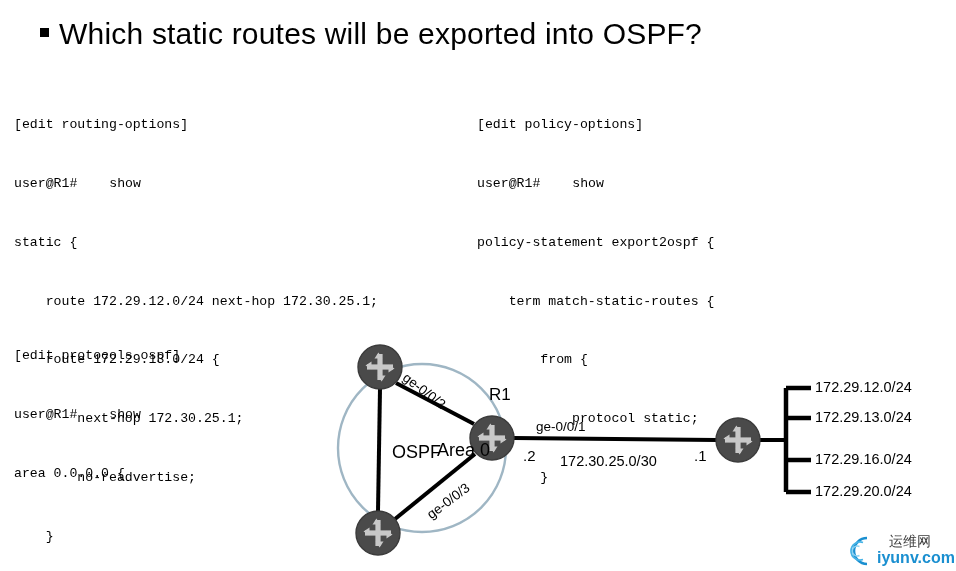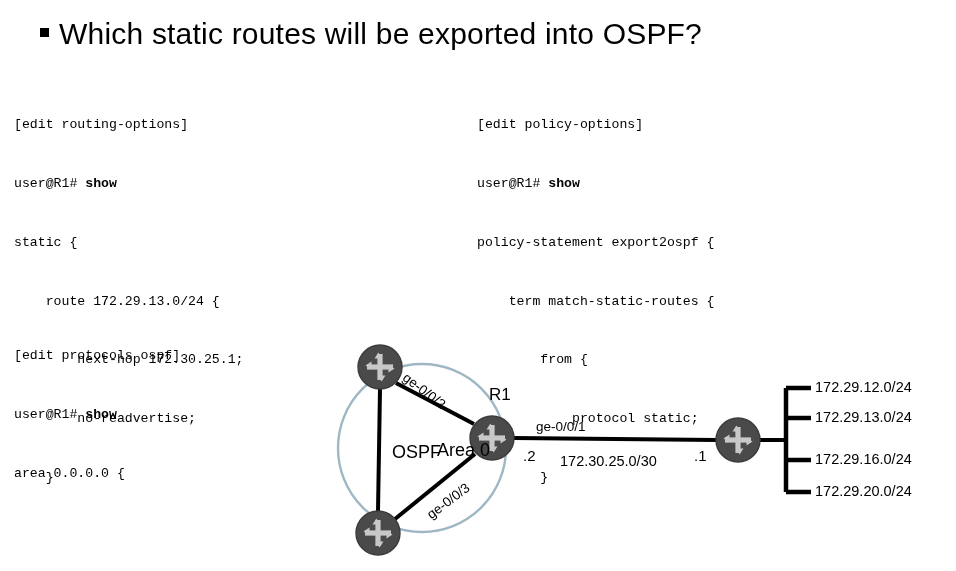--- a/index.html
+++ b/index.html
@@ -51,21 +51,21 @@
   
   .code-block {
     position: absolute;
     font-family: "Liberation Mono", "DejaVu Sans Mono", monospace;
     font-size: 13.2px;
     line-height: 19.6px;
     color: #000000;
     white-space: pre;
   }
   .code-block .ln { display: block; white-space: pre; }
-  .code-block .bold { font-weight: bold; }
+  .code-block .bold { font-weight: normal; margin-left: 24px; }
 
   #code-routing-options { left: 14px; top: 76px; }
   #code-policy-options  { left: 477px; top: 76px; }
   #code-protocols-ospf  { left: 14px; top: 307px; }
 
   
   #diagram {
     position: absolute;
     left: 0;
     top: 0;
@@ -149,20 +149,21 @@
 
   <div class="title-row">
     <span class="title-bullet"></span>
     <span class="title-text">Which static routes will be exported into OSPF?</span>
   </div>
 
   <div class="code-block" id="code-routing-options">
     <span class="ln">[edit routing-options]</span>
     <span class="ln"><span>user@R1# </span><span class="bold">show</span></span>
     <span class="ln">static {</span>
+    <span class="ln">    route 172.29.12.0/24 next-hop 172.30.25.1;</span>
     <span class="ln">    route 172.29.13.0/24 {</span>
     <span class="ln">        next-hop 172.30.25.1;</span>
     <span class="ln">        no-readvertise;</span>
     <span class="ln">    }</span>
     
     
     
   </div>
 
   <div class="code-block" id="code-policy-options">
@@ -250,14 +251,27 @@
   <div class="diag-label lbl-ge001">ge-0/0/1</div>
   <div class="diag-label lbl-dot2">.2</div>
   <div class="diag-label lbl-dot1">.1</div>
   <div class="diag-label lbl-subnet">172.30.25.0/30</div>
 
   <div class="net-label" style="top:379px">172.29.12.0/24</div>
   <div class="net-label" style="top:409px">172.29.13.0/24</div>
   <div class="net-label" style="top:451px">172.29.16.0/24</div>
   <div class="net-label" style="top:483px">172.29.20.0/24</div>
 
+  <div id="watermark">
+    <div class="wm-mark">
+      <svg width="32" height="34" viewBox="0 0 32 34" xmlns="http://www.w3.org/2000/svg">
+        <path d="M24 4 A13 13 0 1 0 24 30" fill="none" stroke="#1a8fd0" stroke-width="2.6"></path>
+        <path d="M20 8.5 A9 9 0 1 0 20 25.5" fill="none" stroke="#46b3e6" stroke-width="1.8"></path>
+        <path d="M16.5 12.5 A5 5 0 1 0 16.5 21.5" fill="none" stroke="#8ed2f2" stroke-width="1.4"></path>
+      </svg>
+    </div>
+    <div class="wm-text">
+      <span class="wm-cn">运维网</span>
+      <span class="wm-domain">iyunv.com</span>
+    </div>
+  </div>
 
 </div>
 
 </body></html>

